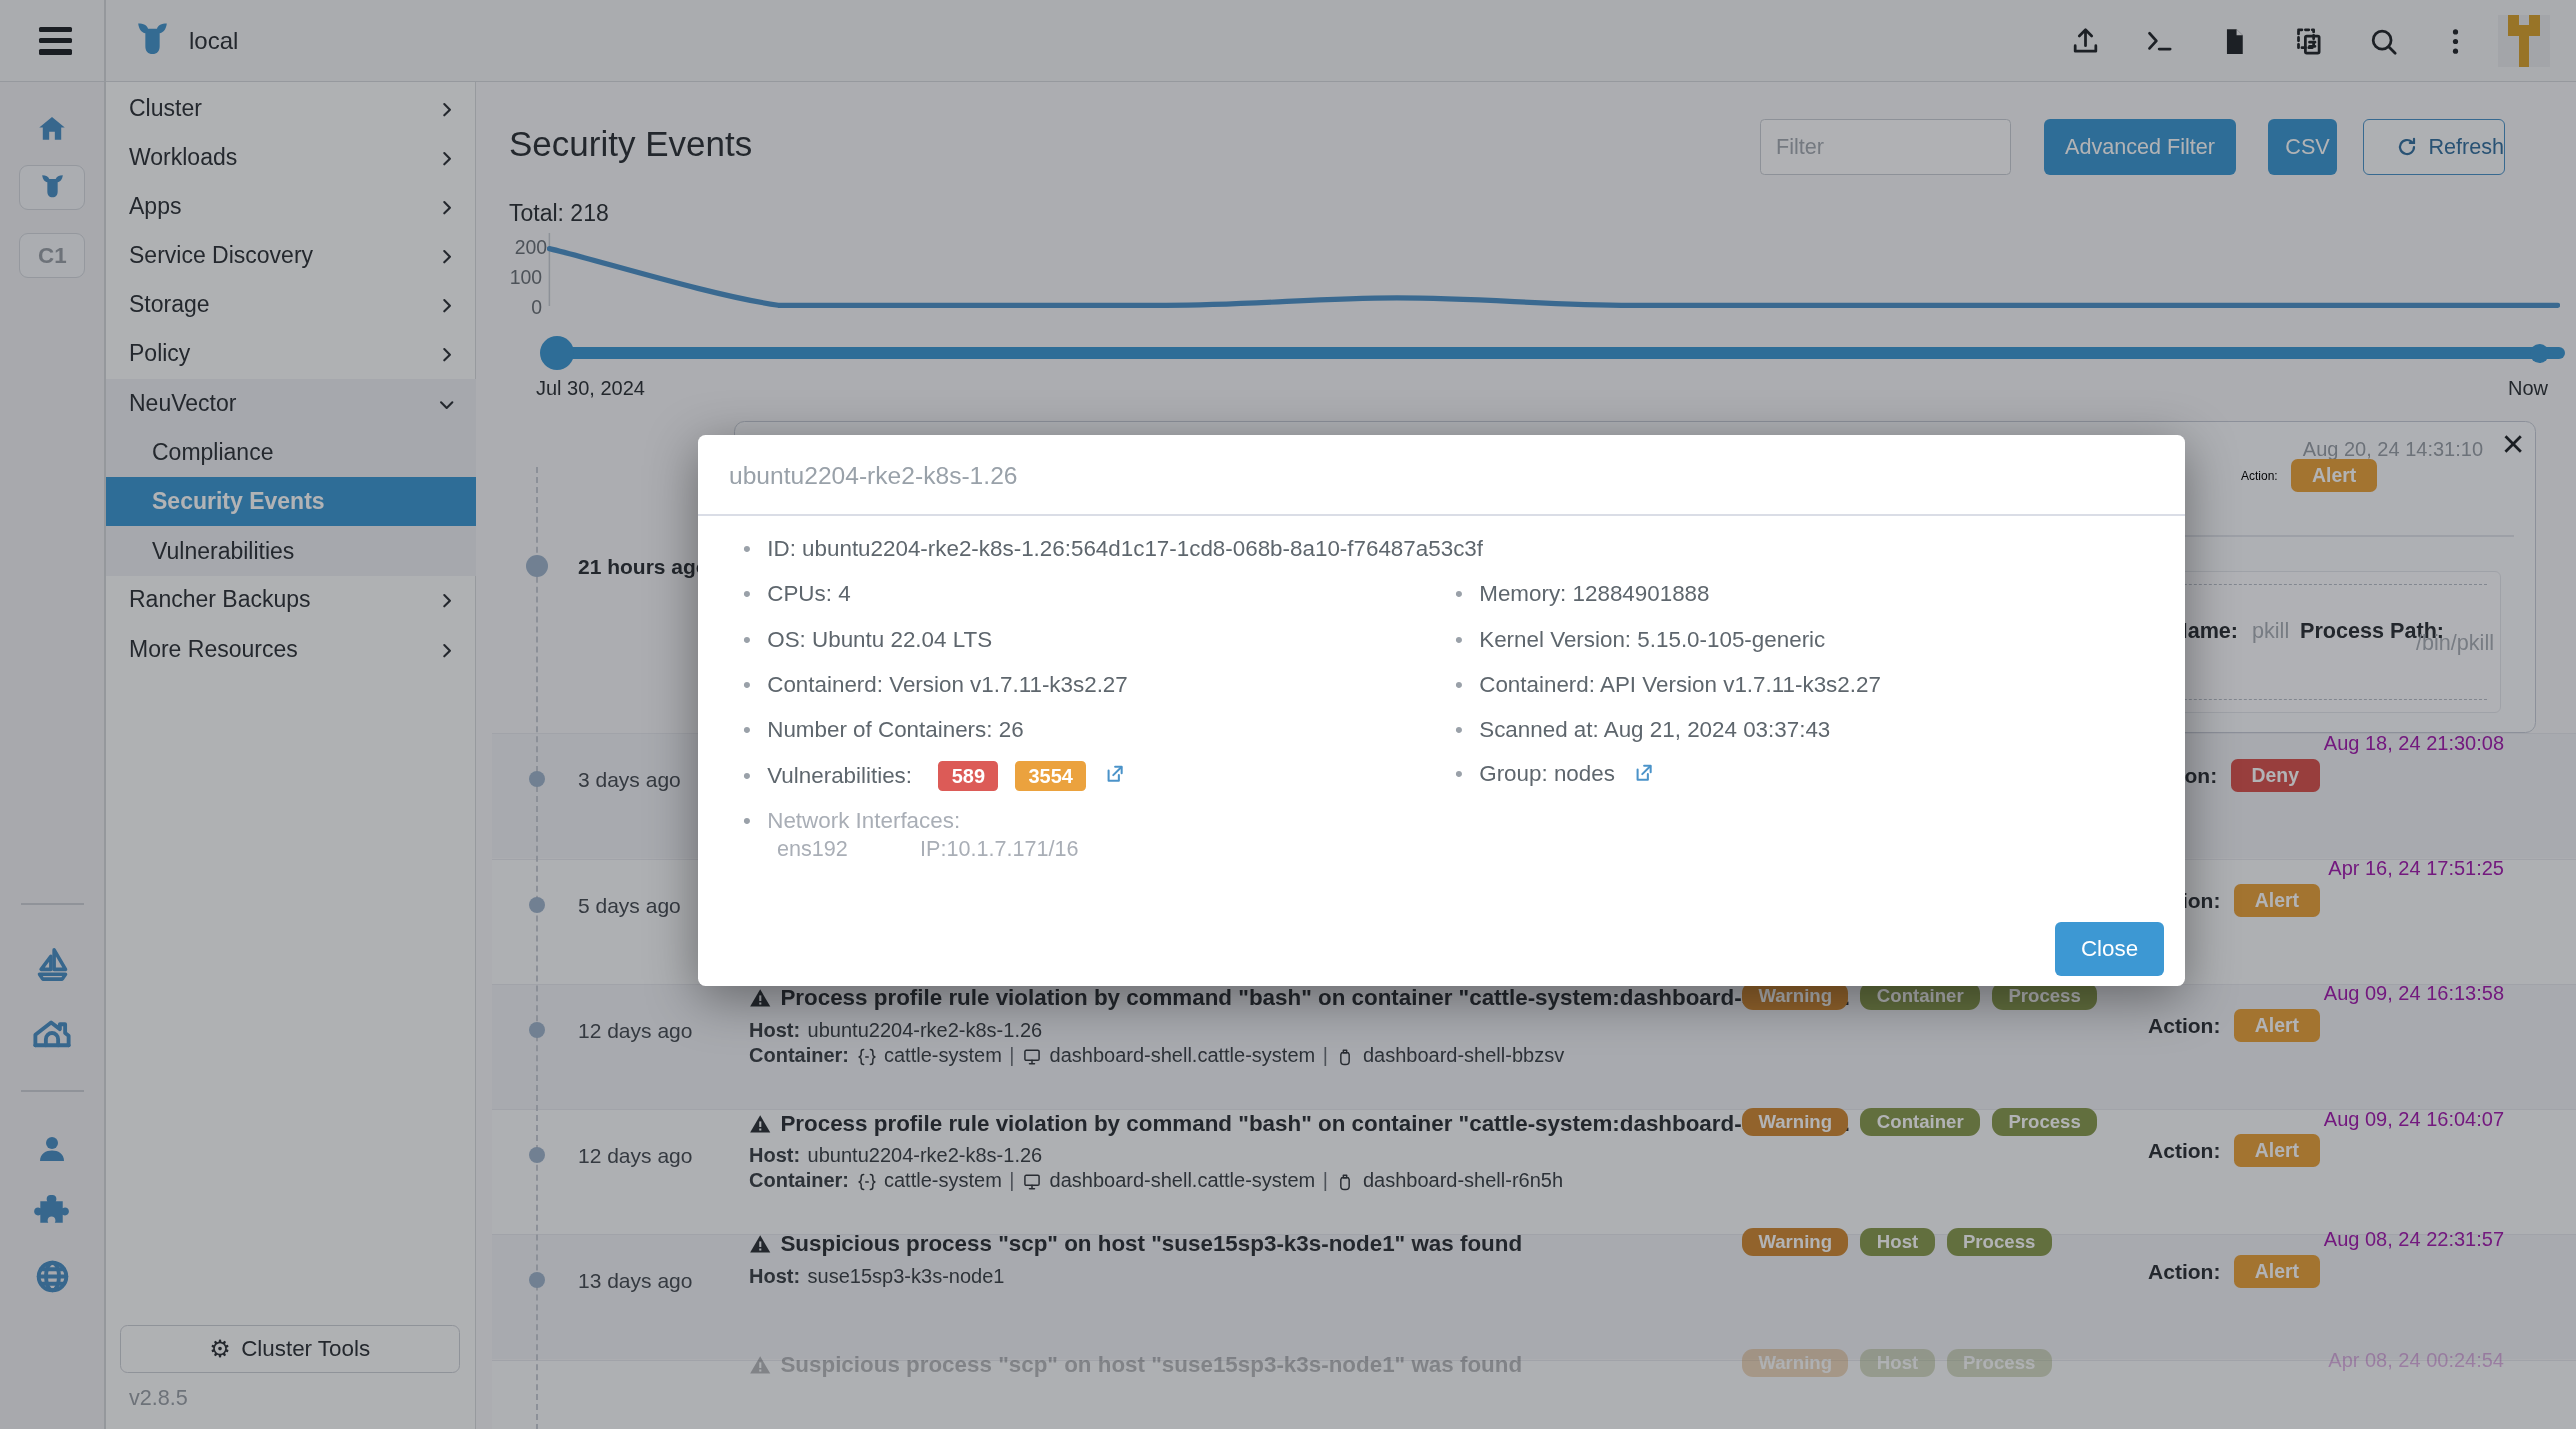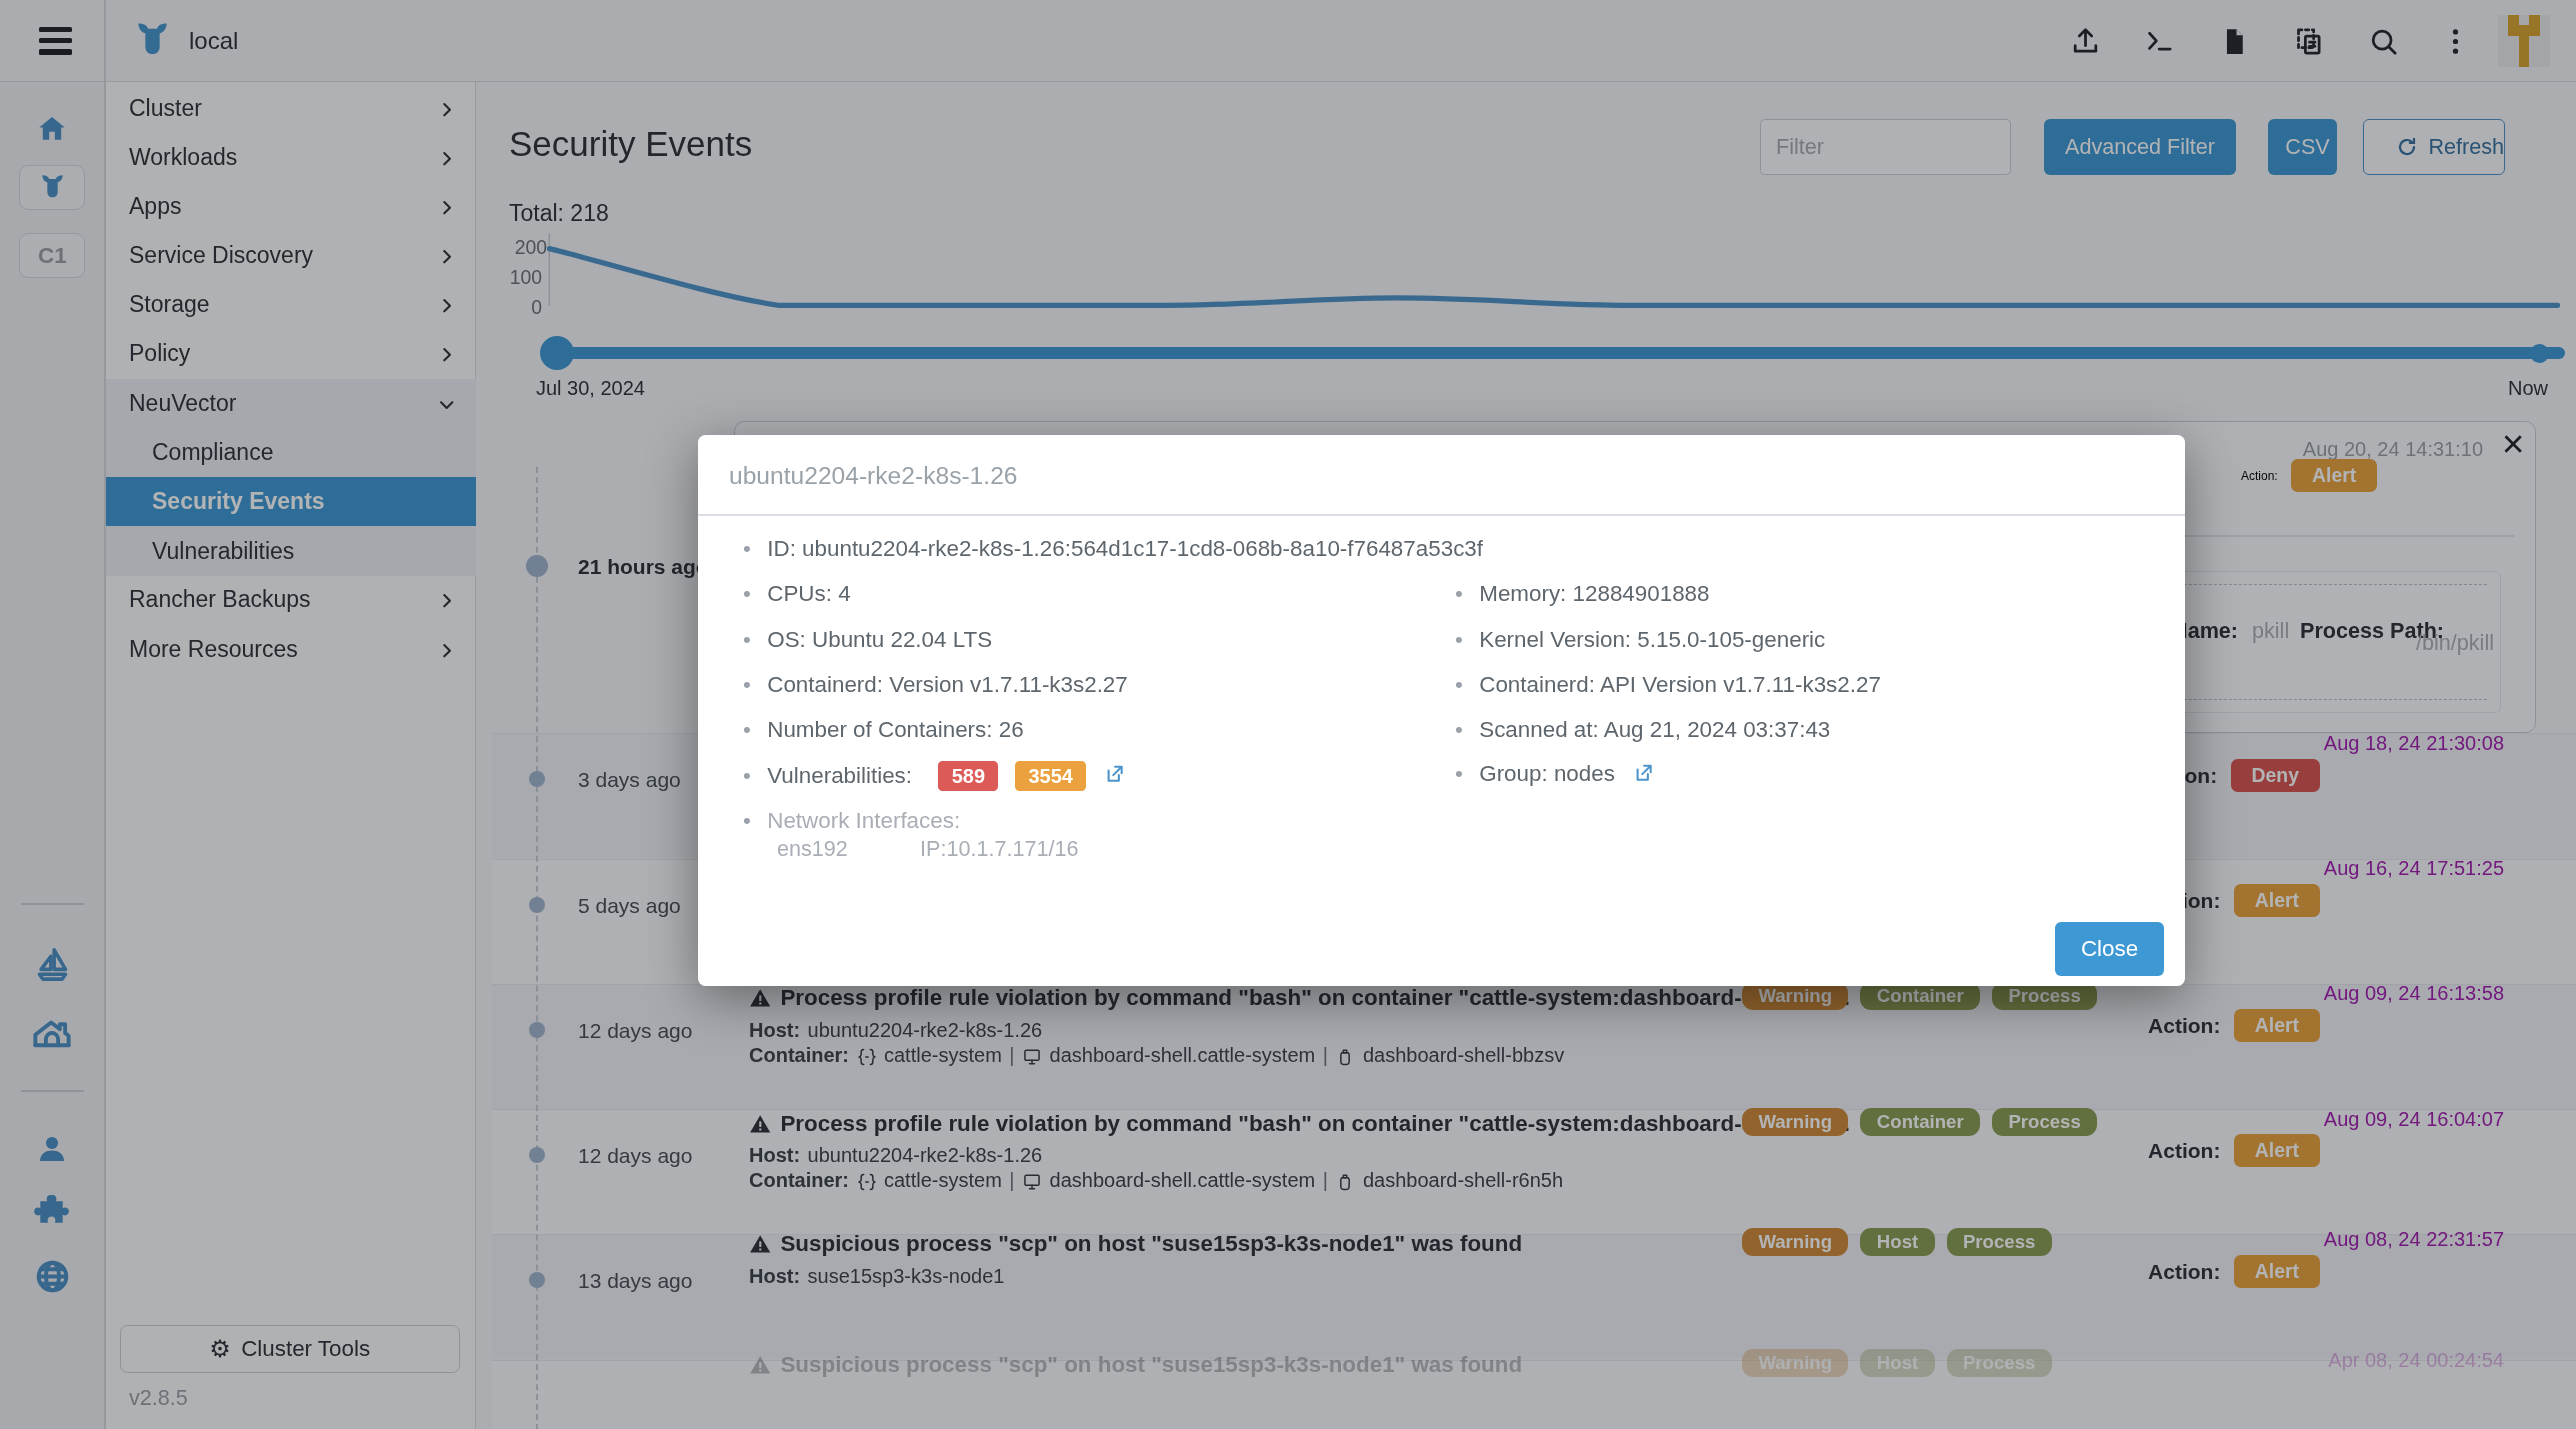--- a/index.html
+++ b/index.html
@@ -382,21 +382,21 @@
         <span class="fld-val" style="left:1646px;margin-top:12px;">/bin/pkill</span>
       </div>
     </div>
 
     <span class="ev-ts" style="top:650px;">Aug 18, 24 21:30:08</span>
     <div class="ev-action" style="top:677px;">
       <span class="lbl">Action:</span>
       <span class="badge badge-deny">Deny</span>
     </div>
 
-    <span class="ev-ts" style="top:775px;">Aug 16, 24 17:51:25</span>
+    <span class="ev-ts" style="top:775px;">Apr 16, 24 17:51:25</span>
     <div class="ev-action" style="top:802px;">
       <span class="lbl">Action:</span>
       <span class="badge badge-alert">Alert</span>
     </div>
 
     <div class="ev-title" style="top:903px;">
       <svg width="22.4" height="22.4" viewBox="0 0 24 24">
           <path d="M12 2.5 22.8 21H1.2z" fill="#2d3237"></path>
           <rect x="11" y="9" width="2.2" height="6" fill="#f1f2f6"></rect>
           <rect x="11" y="16.6" width="2.2" height="2.2" fill="#f1f2f6"></rect>

